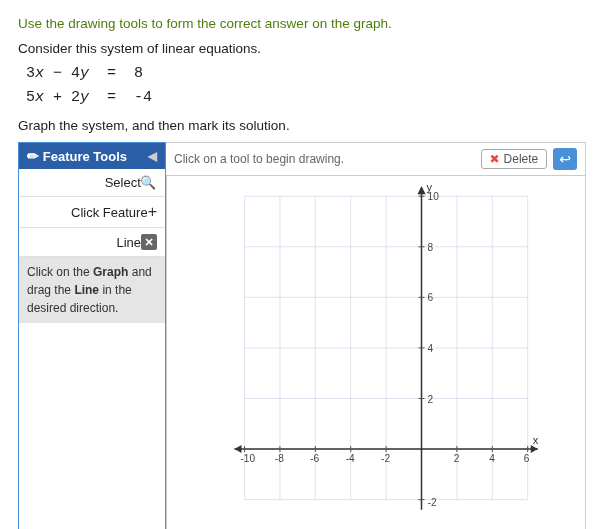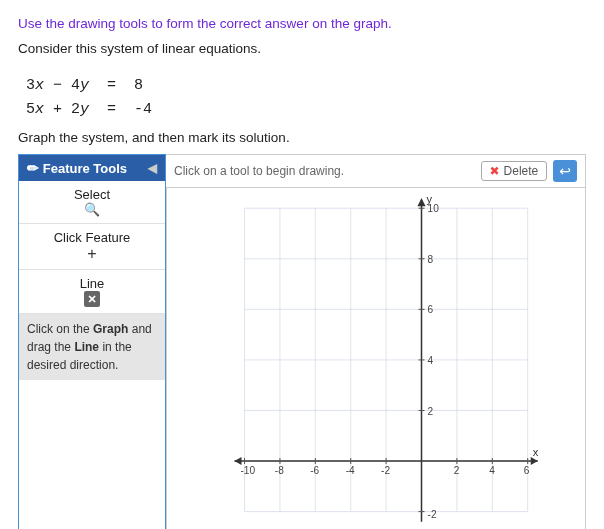--- a/index.html
+++ b/index.html
@@ -15,25 +15,25 @@
     .page {
       background: #fff;
       width: 604px;
       min-height: 529px;
       padding: 16px 18px 8px 18px;
       position: relative;
     }
     .instructions {
       font-size: 13.5px;
       margin-bottom: 10px;
-      color: #6d28d9;
+      color: #4d7c0f;
     }
     .consider {
       font-size: 13.5px;
-      margin-bottom: 18px;
+      margin-bottom: 6px;
     }
     .equations {
       margin-bottom: 8px;
       margin-left: 8px;
     }
     .eq-line {
       font-size: 15px;
       font-family: Liberation Mono, monospace;
       line-height: 1.6;
     }
@@ -77,24 +77,23 @@
     }
     .arrow-icon {
       font-size: 12px;
       color: #ccc;
     }
     .tool-item {
       padding: 6px 8px;
       border-bottom: 1px solid #e0e0e0;
       display: flex;
       align-items: center;
-      justify-content: space-between;
+      justify-content: flex-end;
       cursor: pointer;
       background: #fff;
-      flex-direction: column;
     }
     .tool-select {
       background: #fff;
     }
     .tool-mark {
       background: #fff;
     }
     .tool-line {
       background: #fff;
     }

